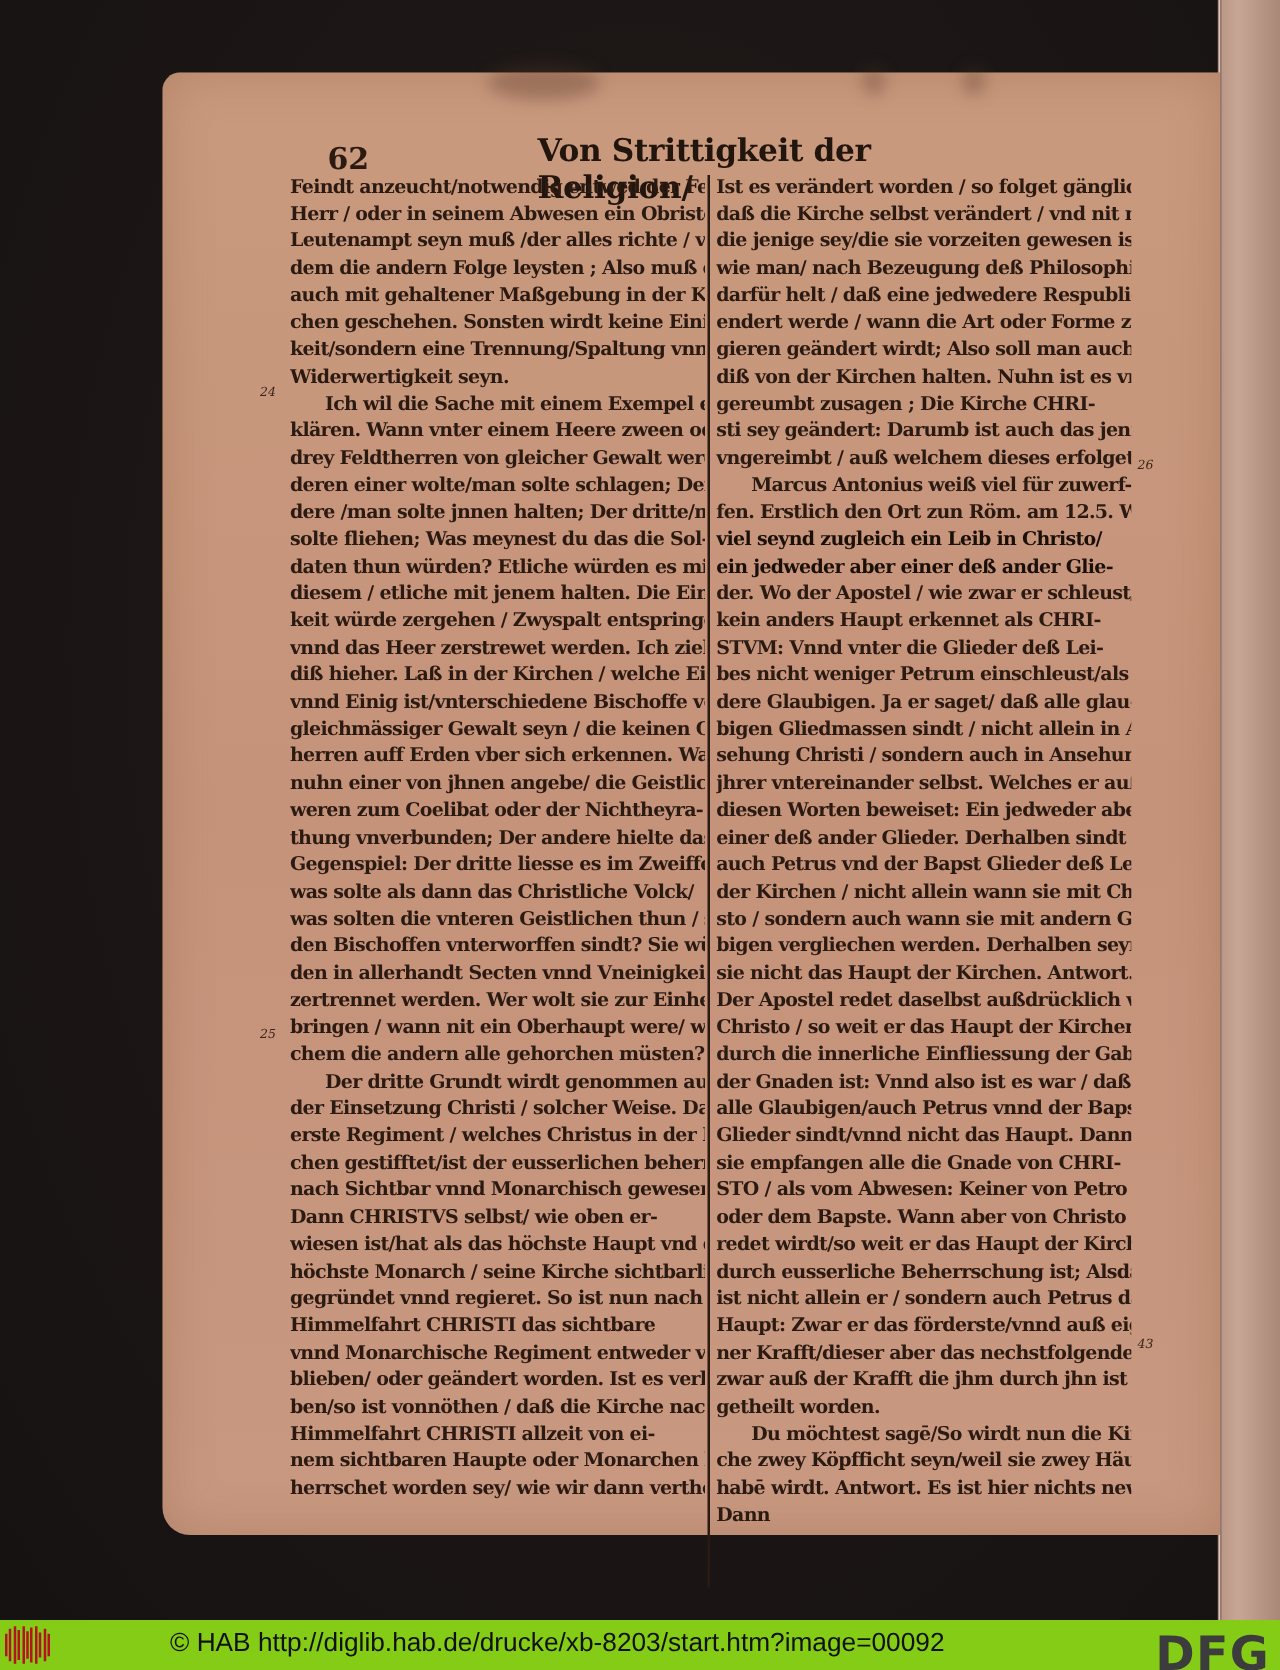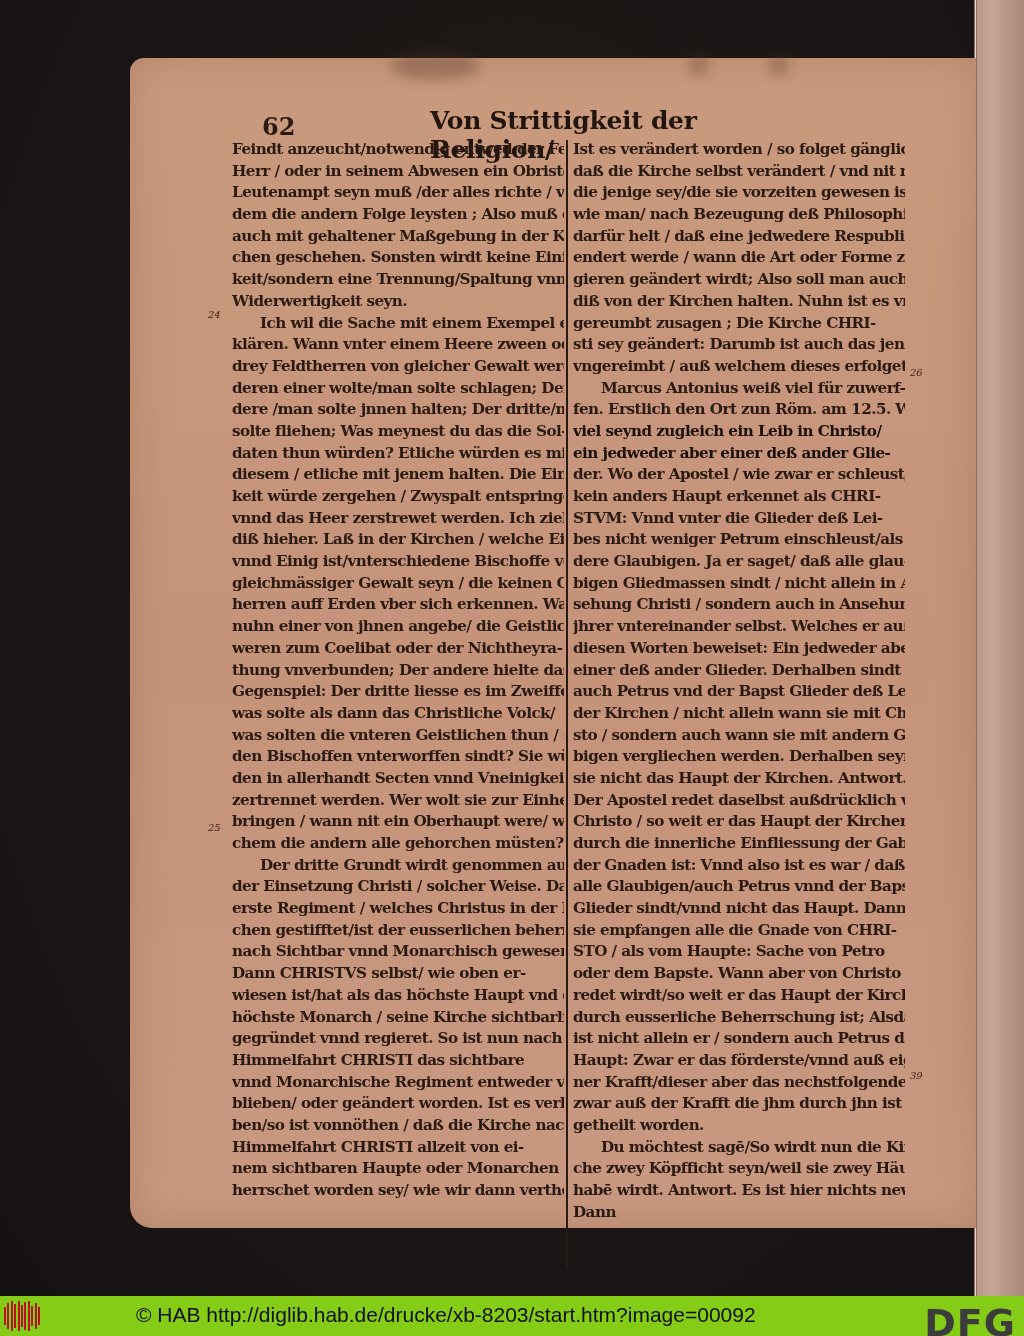--- a/index.html
+++ b/index.html
@@ -176,40 +176,40 @@
       <span class="col-line">sto / sondern auch wann sie mit andern Glau-</span>
       <span class="col-line">bigen vergliechen werden. Derhalben seynde</span>
       <span class="col-line">sie nicht das Haupt der Kirchen. Antwort.</span>
       <span class="col-line">Der Apostel redet daselbst außdrücklich von</span>
       <span class="col-line">Christo / so weit er das Haupt der Kirchen</span>
       <span class="col-line">durch die innerliche Einfliessung der Gaben</span>
       <span class="col-line">der Gnaden ist: Vnnd also ist es war / daß</span>
       <span class="col-line">alle Glaubigen/auch Petrus vnnd der Bapst</span>
       <span class="col-line">Glieder sindt/vnnd nicht das Haupt. Dann</span>
       <span class="col-line">sie empfangen alle die Gnade von CHRI-</span>
-      <span class="col-line">STO / als vom Haupte: Sache von Petro</span>
+      <span class="col-line">STO / als vom Abwesen: Keiner von Petro</span>
       <span class="col-line">oder dem Bapste. Wann aber von Christo ge-</span>
       <span class="col-line">redet wirdt/so weit er das Haupt der Kirchen</span>
       <span class="col-line">durch eusserliche Beherrschung ist; Alsdann</span>
       <span class="col-line">ist nicht allein er / sondern auch Petrus das</span>
       <span class="col-line">Haupt: Zwar er das förderste/vnnd auß eige-</span>
       <span class="col-line">ner Krafft/dieser aber das nechstfolgende/vnd</span>
       <span class="col-line">zwar auß der Krafft die jhm durch jhn ist mit-</span>
       <span class="col-line">getheilt worden.</span>
       <span class="col-line indent">Du möchtest sagē/So wirdt nun die Kir-</span>
       <span class="col-line">che zwey Köpfficht seyn/weil sie zwey Häupter</span>
       <span class="col-line">habē wirdt. Antwort. Es ist hier nichts newes.</span>
       <span class="col-line right">Dann</span>
     </div>
 
   <div id="margin-notes">
       <div class="margin-note" style="left: 208px; top: 309px;">24</div>
       <div class="margin-note" style="left: 208px; top: 822px;">25</div>
       <div class="margin-note" style="left: 910px; top: 367px;">26</div>
-      <div class="margin-note" style="left: 910px; top: 1070px;">39</div>
+      <div class="margin-note" style="left: 910px; top: 1070px;">43</div>
     </div>
 </div>
 
 <div class="footer">
   <div class="hab-logo">
     <span style="height:18px"></span>
       <span style="height:26px"></span>
       <span style="height:30px"></span>
     <span style="height:24px"></span>
       <span style="height:30px"></span>

